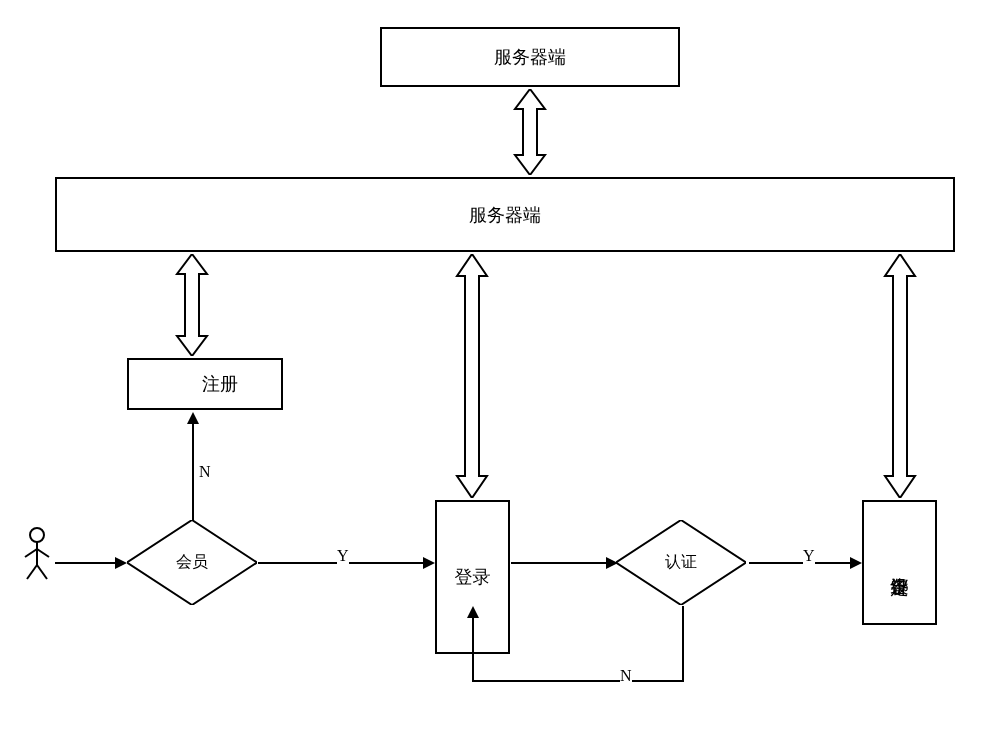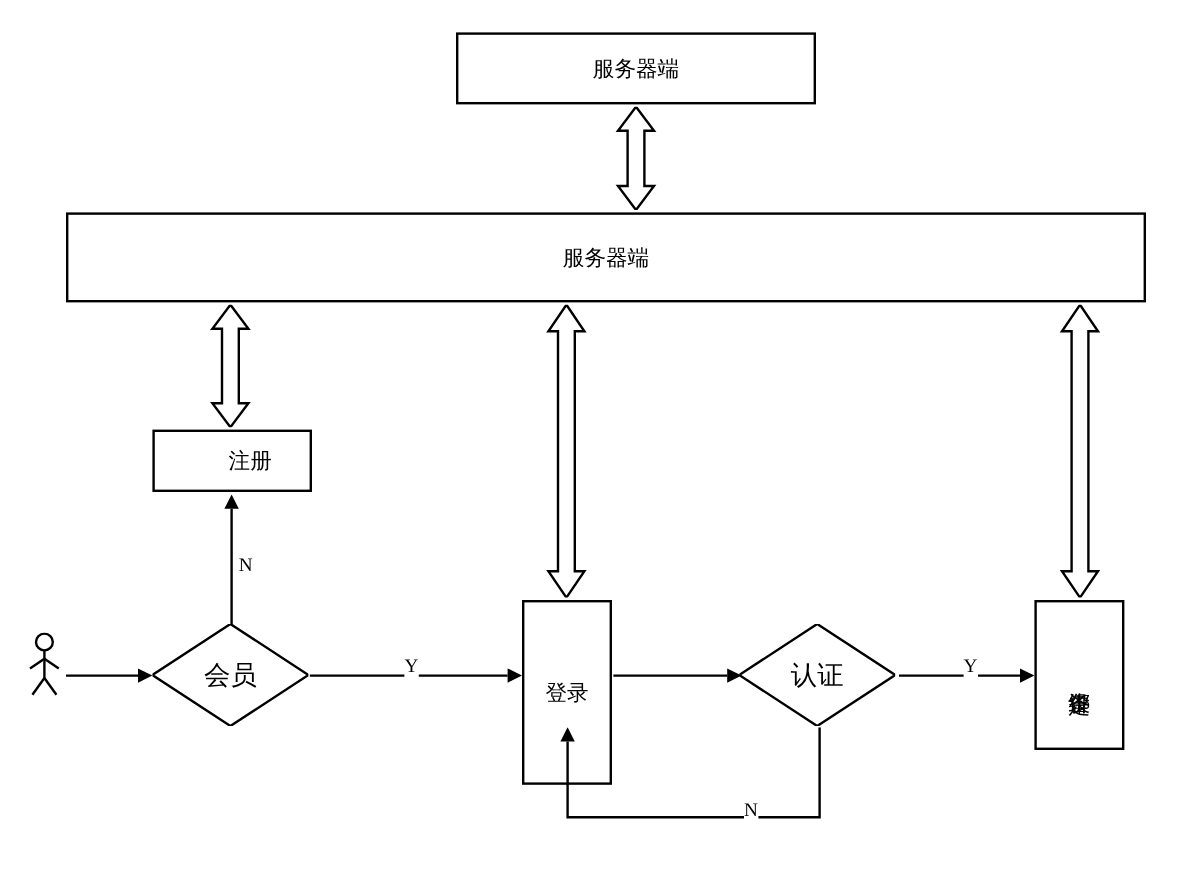--- a/index.html
+++ b/index.html
@@ -34,21 +34,21 @@
     .diamond svg {
       position: absolute;
       top: 0;
       left: 0;
       width: 100%;
       height: 100%;
     }
     .diamond span {
       position: relative;
       z-index: 2;
-      font-size: 22px;
+      font-size: 16px;
     }
     .label {
       position: absolute;
       font-size: 16px;
       background: #fff;
     }
     .user {
       position: absolute;
     }
     .arrow-line {
@@ -59,21 +59,21 @@
 <body>
 
 <div class="box" style="left:380px; top:27px; width:300px; height:60px;">
   <span>服务器端</span>
 </div>
 
 <div class="box" style="left:55px; top:177px; width:900px; height:75px;">
   <span>服务器端</span>
 </div>
 
-<div class="box" style="left:127px; top:358px; width:133px; height:52px;padding-left:30px;">
+<div class="box" style="left:127px; top:358px; width:156px; height:52px;padding-left:30px;">
   <span>注册</span>
 </div>
 
 <div class="box" style="left:435px; top:500px; width:75px; height:154px;">
   <span>登录</span>
 </div>
 
 <div class="box vbox" style="left:862px; top:500px; width:75px; height:125px;">
   <span>设备绑定</span>
 </div>

